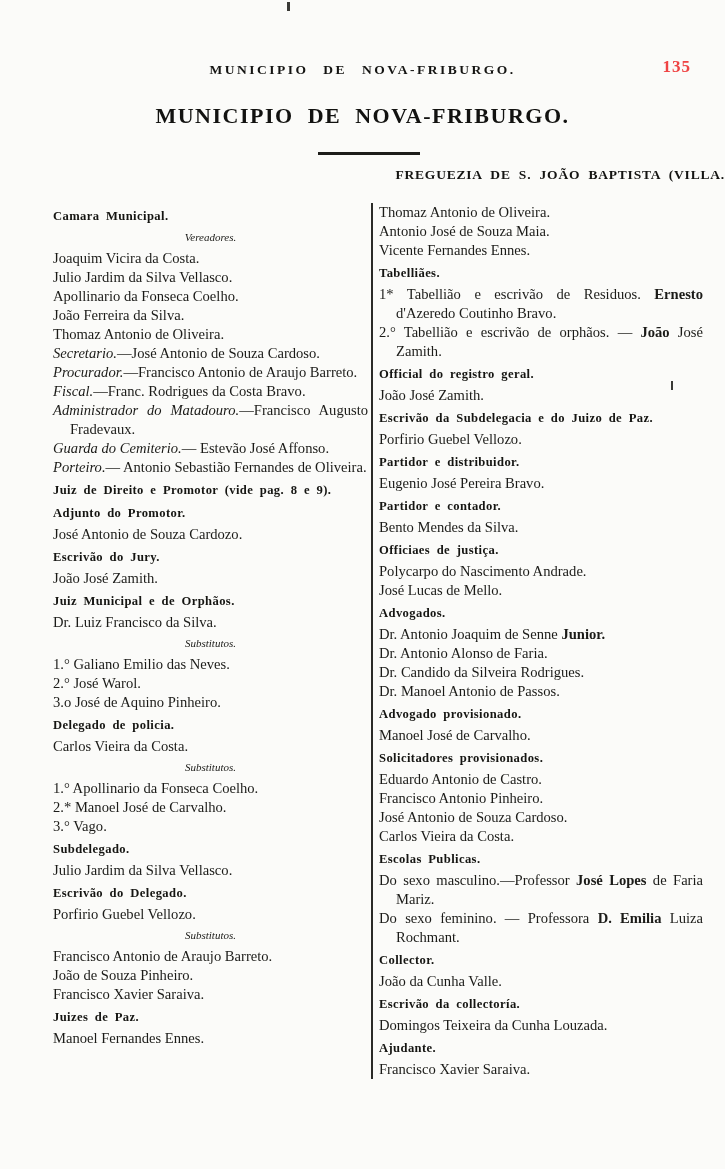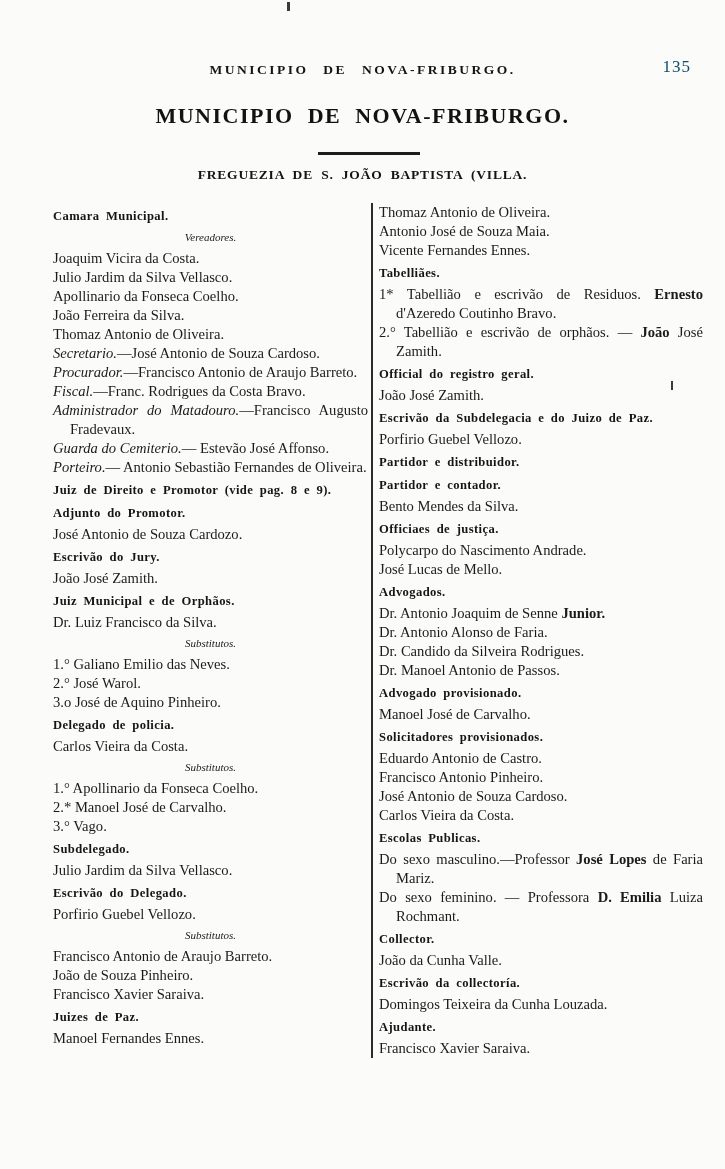--- a/index.html
+++ b/index.html
@@ -17,36 +17,36 @@
     position:absolute; top:60px; left:0; width:725px;
     text-align:center;
   }
   .running-head{
     font-weight:bold; font-size:13.5px;
     letter-spacing:2.5px; word-spacing:9px;
     color:#141412;
   }
   .page-number{
     position:absolute; top:57px; right:34px;
-    font-weight:normal; font-size:17px; letter-spacing:1px;
-    color:#0c4a6e;
+    font-weight:bold; font-size:17px; letter-spacing:1px;
+    color:#ef4444;
   }
   .main-title{
     position:absolute; top:103px; left:0; width:725px;
     text-align:center; font-weight:bold; font-size:22px;
     letter-spacing:1.5px; word-spacing:7px; color:#121210;
   }
   .title-rule{
     position:absolute; top:152px; left:318px;
     width:102px; height:3px; background:#17171575;
     background:#1d1d1a;
   }
   .subtitle{
     position:absolute; top:167px; left:0; width:725px;
-    text-align:center; font-weight:bold; font-size:13.5px;
+    text-align:right; font-weight:bold; font-size:13.5px;
     letter-spacing:0.8px; word-spacing:4px; color:#141412;
   }
   
   .columns{
     position:absolute; top:203px; left:0; width:725px;
     display:flex; align-items:stretch;
   }
   .col-left{
     width:371px; box-sizing:border-box;
     padding-left:53px; padding-right:3px;
@@ -142,20 +142,21 @@
         <div class="line e"><span class="seg-r">Antonio José de Souza Maia.</span></div>
         <div class="line e"><span class="seg-r">Vicente Fernandes Ennes.</span></div>
         <div class="line h"><span class="seg-r">Tabelliães.</span></div>
         <div class="line e"><span class="seg-r">1* Tabellião e escrivão de Residuos. </span><span class="seg-b">Ernesto</span><span class="seg-r"> d'Azeredo Coutinho Bravo.</span></div>
         <div class="line e"><span class="seg-r">2.° Tabellião e escrivão de orphãos. — </span><span class="seg-b">João</span><span class="seg-r"> José Zamith.</span></div>
         <div class="line h"><span class="seg-r">Official do registro geral.</span></div>
         <div class="line e"><span class="seg-r">João José Zamith.</span></div>
         <div class="line h"><span class="seg-r">Escrivão da Subdelegacia e do Juizo de Paz.</span></div>
         <div class="line e"><span class="seg-r">Porfirio Guebel Vellozo.</span></div>
         <div class="line h"><span class="seg-r">Partidor e distribuidor.</span></div>
+        <div class="line e"><span class="seg-r">Eugenio José Pereira Bravo.</span></div>
         <div class="line h"><span class="seg-r">Partidor e contador.</span></div>
         <div class="line e"><span class="seg-r">Bento Mendes da Silva.</span></div>
         <div class="line h"><span class="seg-r">Officiaes de justiça.</span></div>
         <div class="line e"><span class="seg-r">Polycarpo do Nascimento Andrade.</span></div>
         <div class="line e"><span class="seg-r">José Lucas de Mello.</span></div>
         <div class="line h"><span class="seg-r">Advogados.</span></div>
         <div class="line e"><span class="seg-r">Dr. Antonio Joaquim de Senne </span><span class="seg-b">Junior.</span></div>
         <div class="line e"><span class="seg-r">Dr. Antonio Alonso de Faria.</span></div>
         <div class="line e"><span class="seg-r">Dr. Candido da Silveira Rodrigues.</span></div>
         <div class="line e"><span class="seg-r">Dr. Manoel Antonio de Passos.</span></div>

